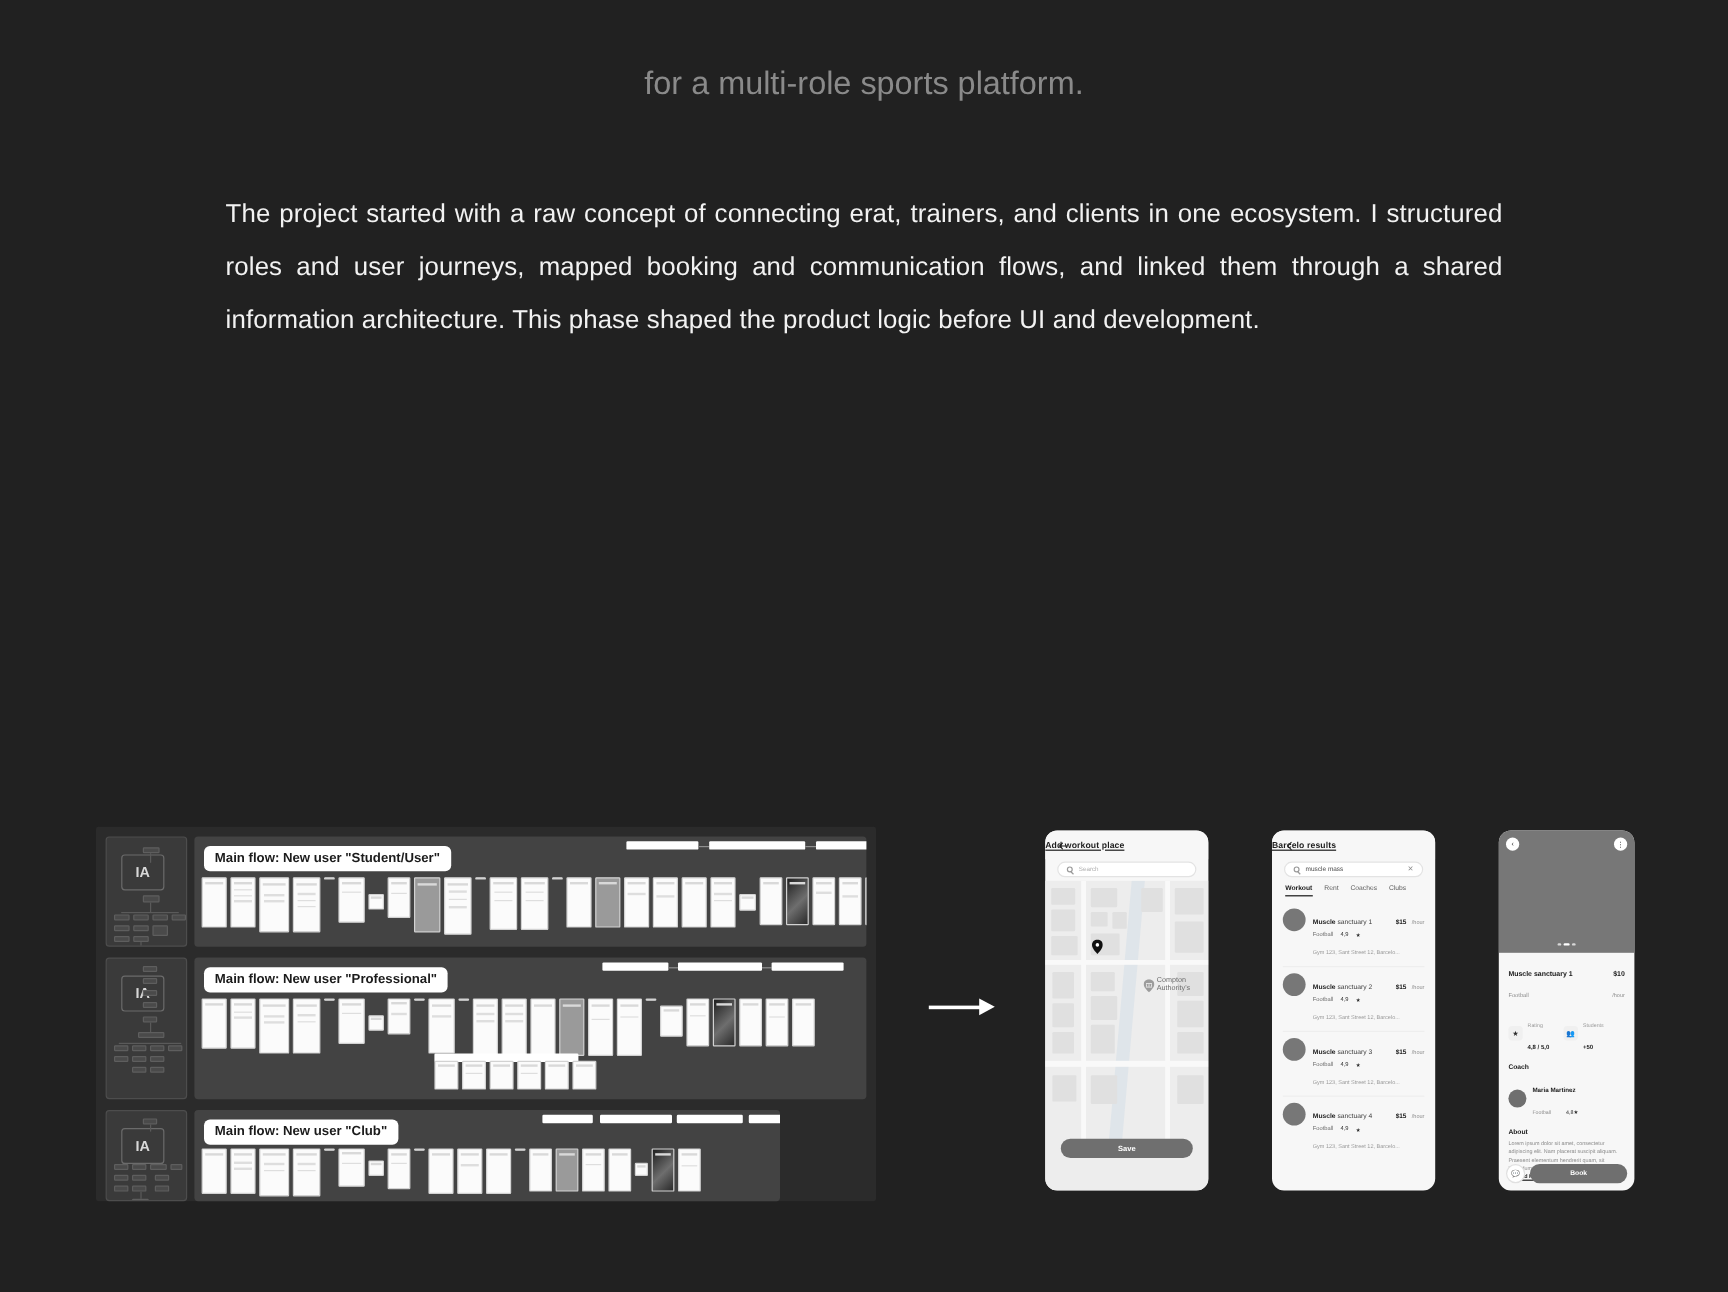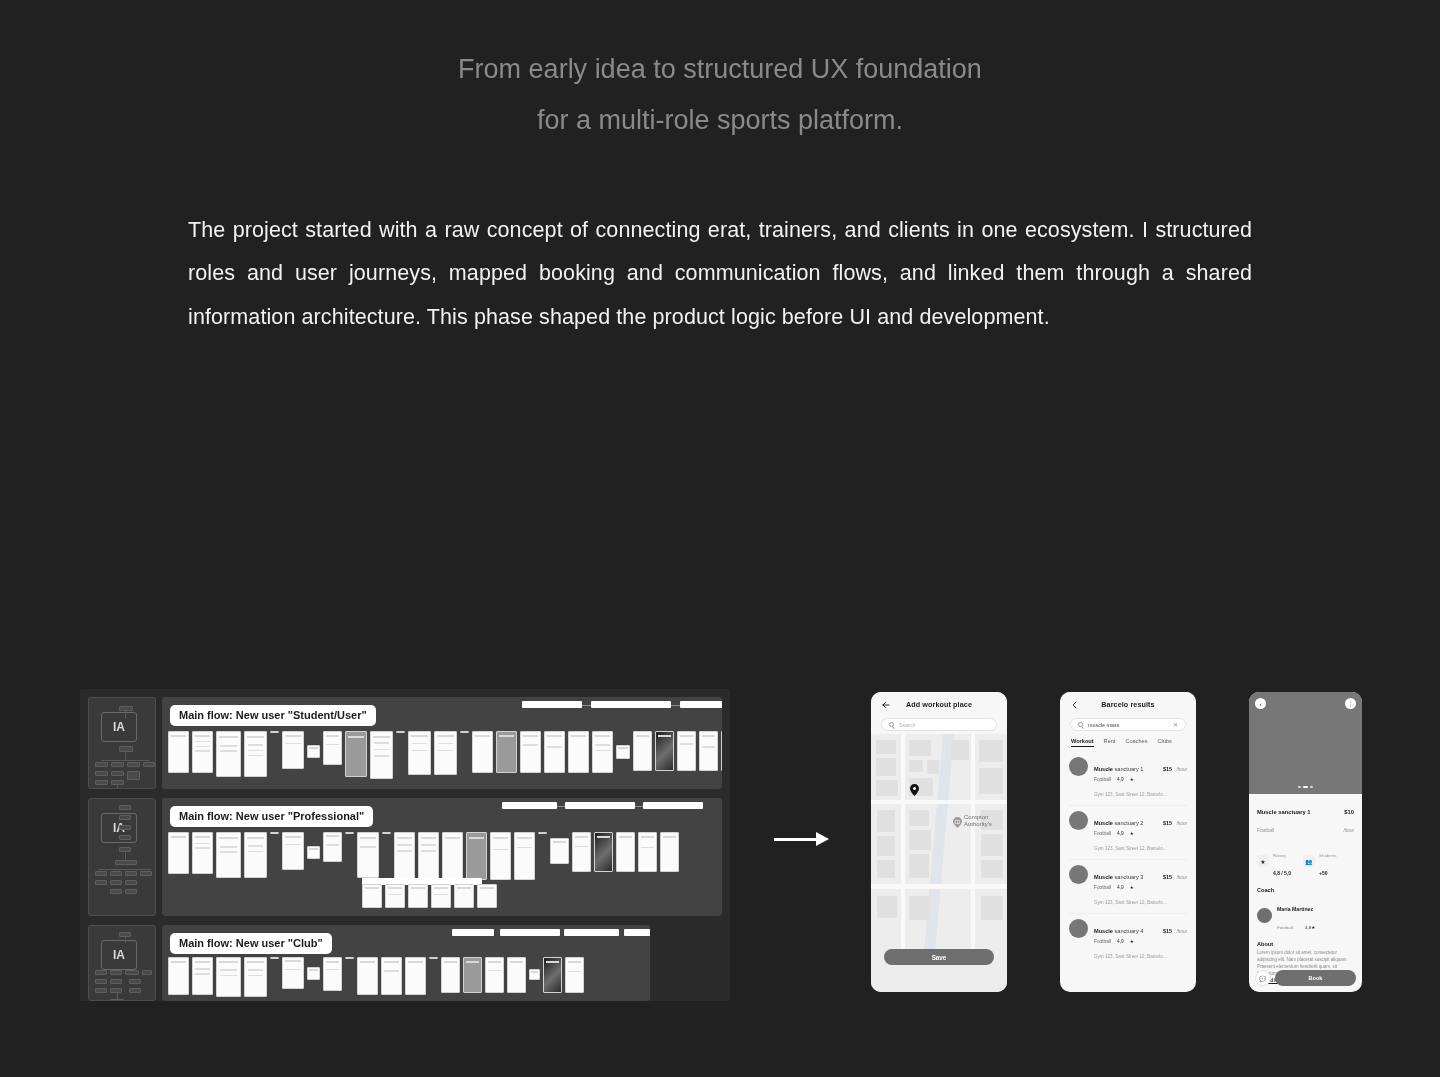--- a/index.html
+++ b/index.html
@@ -183,25 +183,25 @@
   #phone3 { left: 1249px; top: 648px; width: 113px; height: 300px; }
 
   .ph-head {
     height: 24px;
     display: flex; align-items: center;
     position: relative;
     background: #f7f7f7;
   }
   .ph-title {
     width: 100%;
-    text-align: center;
     font-size: 7.2px;
     font-weight: 700;
     color: #1d1d1d;
     letter-spacing: 0.1px;
+    text-decoration: underline;
   }
   .back-ic {
     position: absolute; left: 11px; top: 9px;
     width: 8px; height: 8px;
   }
   .back-ic svg { display: block; }
 
   .search-pill {
     margin: 2px 10px 0 10px;
     height: 13px;
@@ -372,21 +372,20 @@
     display: flex; align-items: center; justify-content: center;
   }
 </style>
 </head>
 <body>
 
 <div class="page">
 
 
   <div class="subtitle">
-    <span class="l1">From early idea to structured UX foundation</span>
     <span class="l2">for a multi-role sports platform.</span>
   </div>
 
   <p class="body-copy">The project started with a raw concept of connecting erat, trainers, and clients in one ecosystem. I structured roles and user journeys, mapped booking and communication flows, and linked them through a shared information architecture. This phase shaped the product logic before UI and development.</p>
 
   <div class="gallery">
 
     <div class="board">
 
       <div class="flow-row" style="height:92px;">

